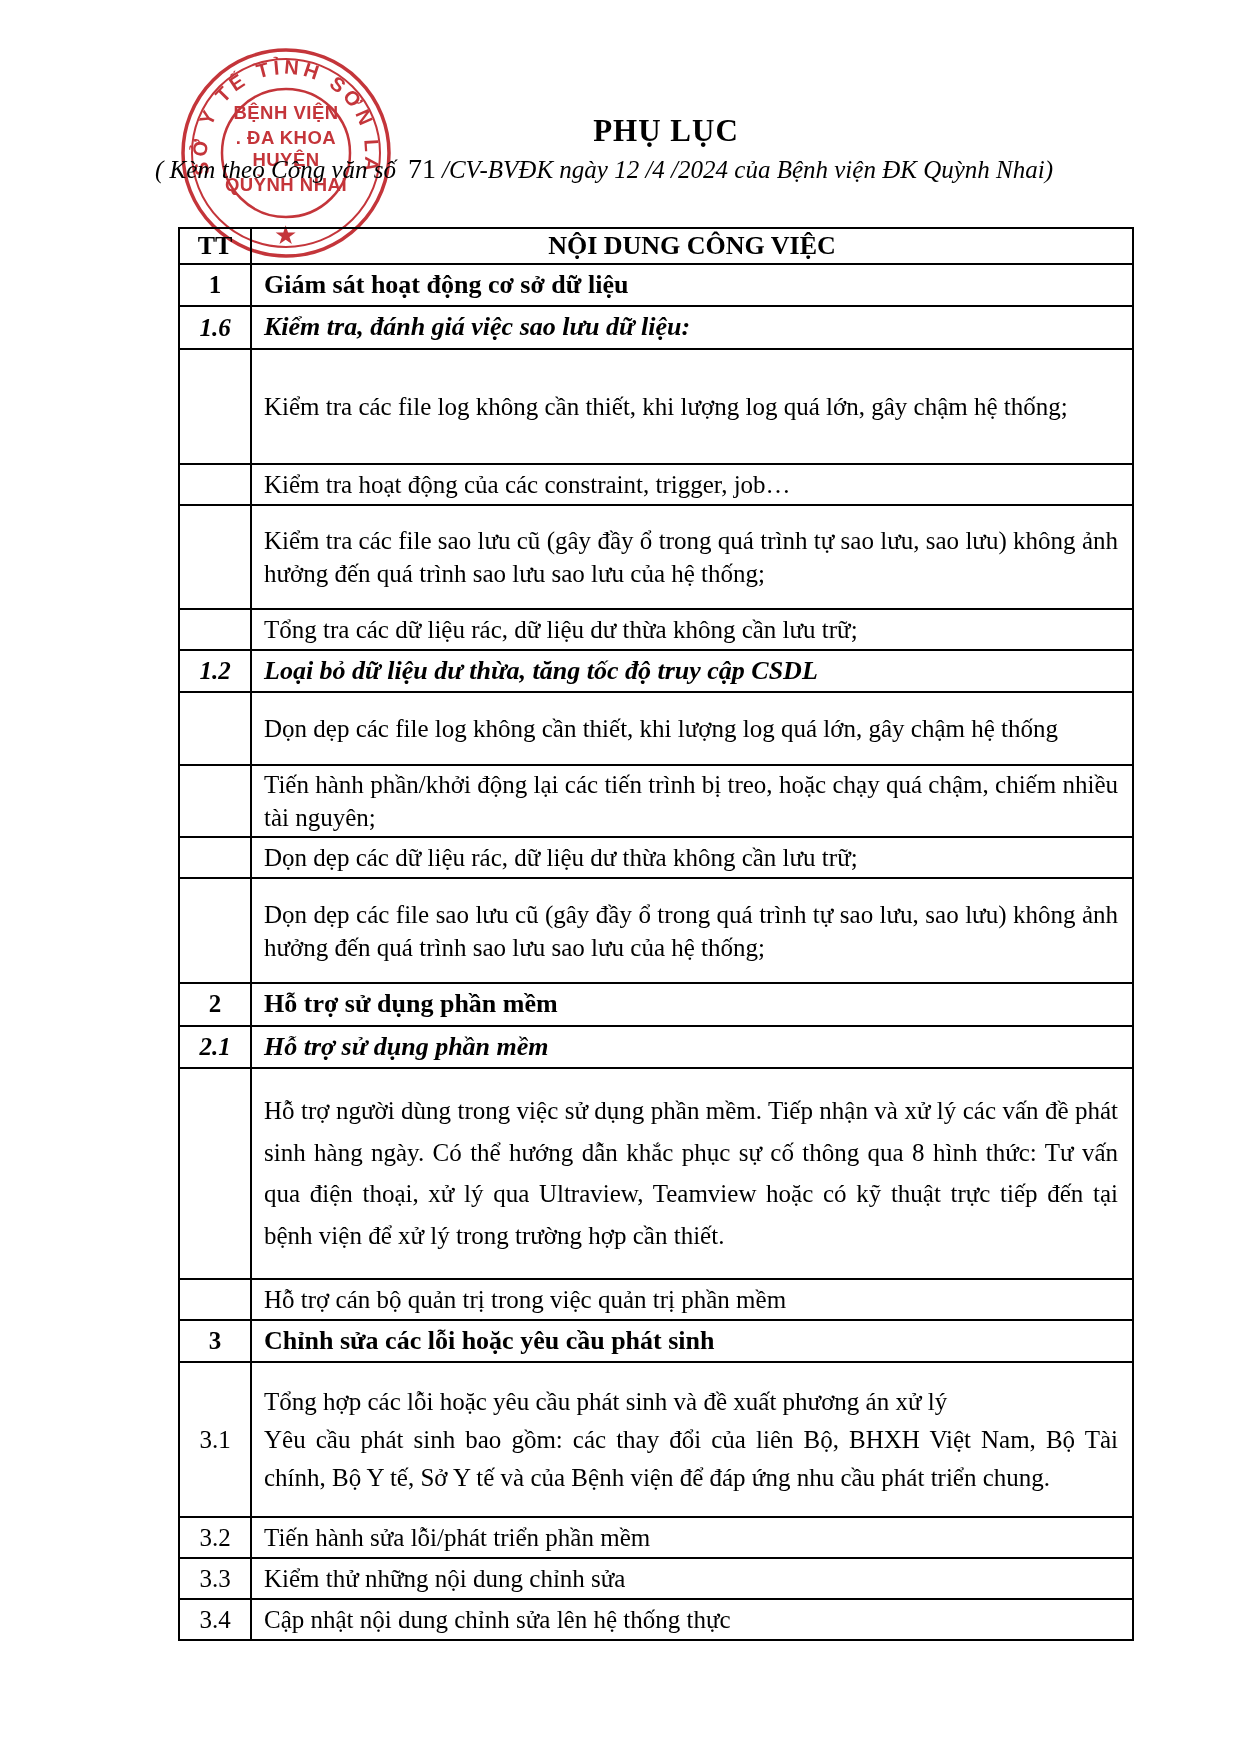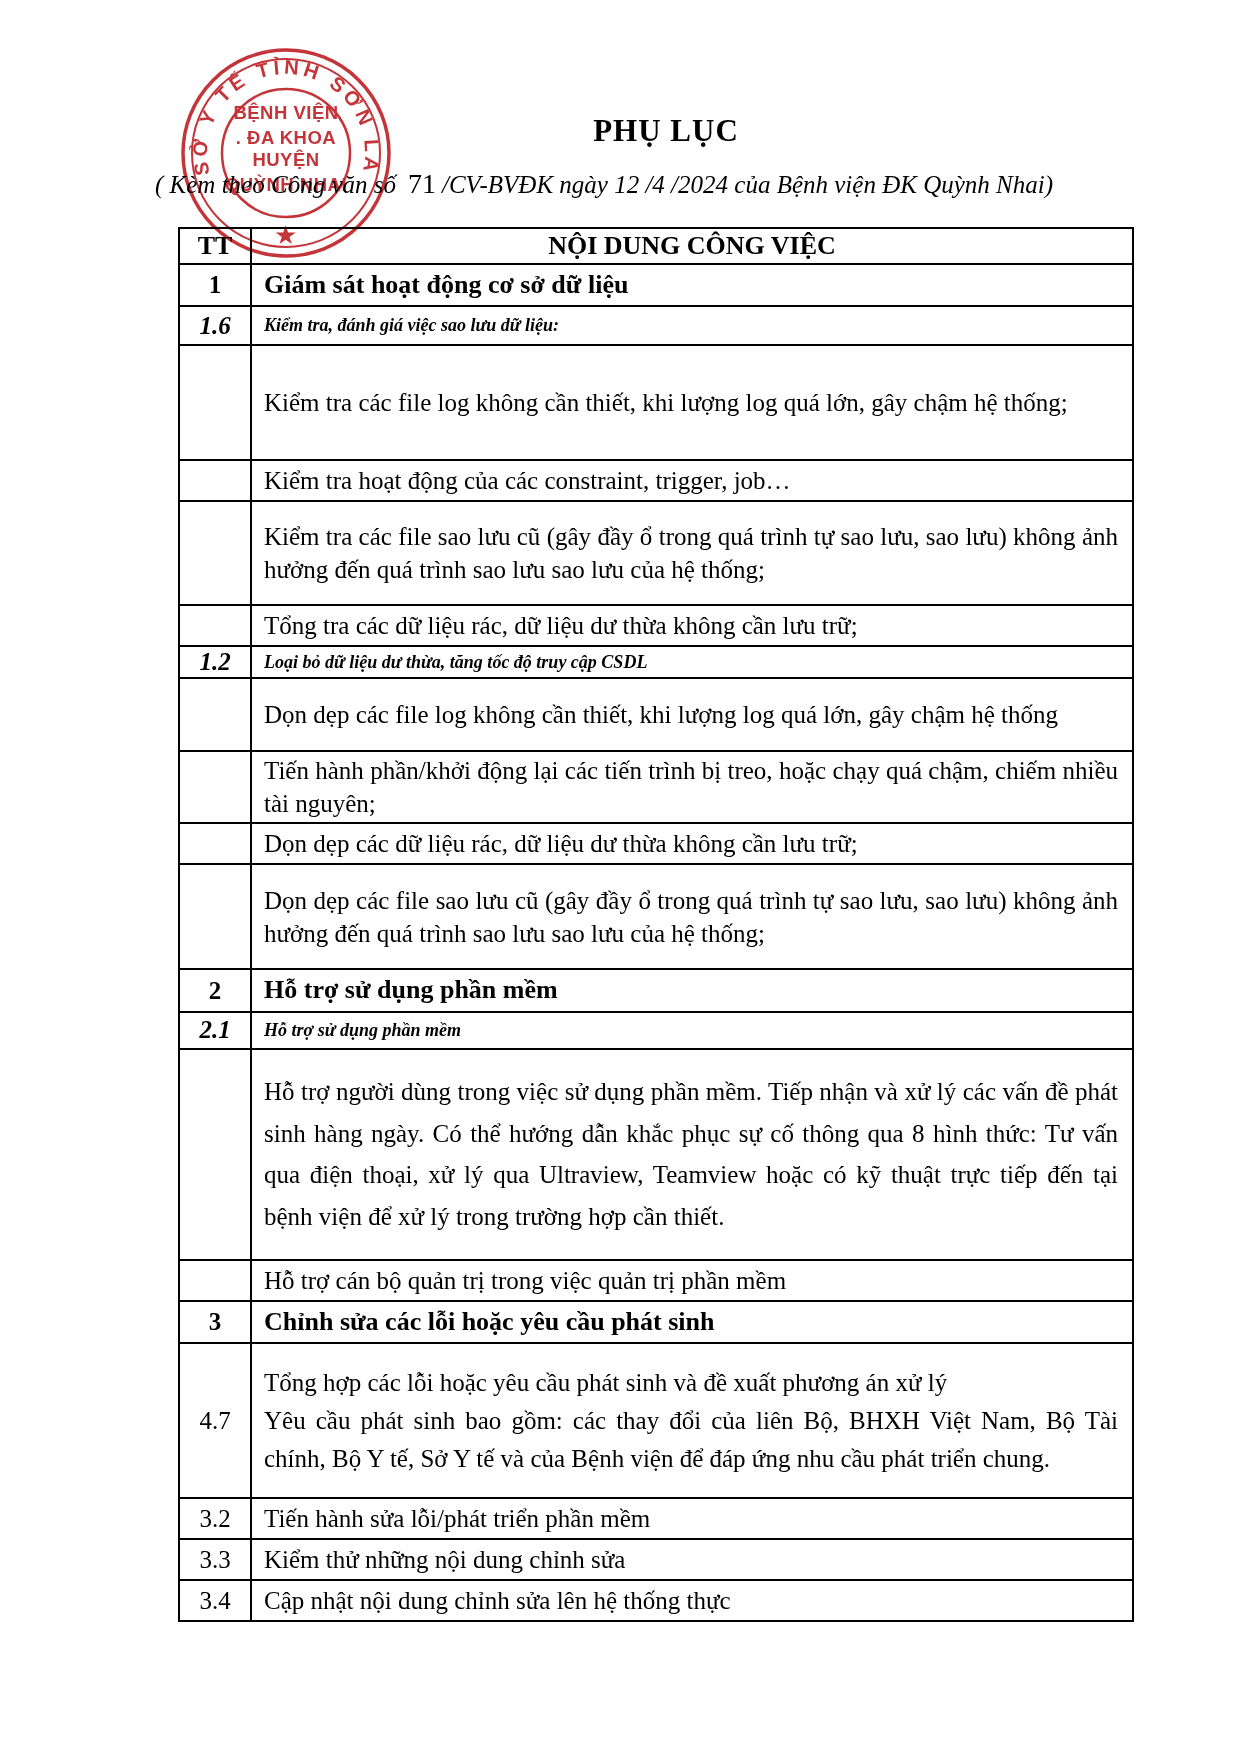--- a/index.html
+++ b/index.html
@@ -19,21 +19,21 @@
     white-space:nowrap;
   }
   .doc-subtitle{
     position:absolute;left:604px;top:153px;
     transform:translateX(-50%);
     font-size:25px;font-style:italic;
     white-space:nowrap;
   }
   .doc-subtitle .num{
     font-style:normal;font-size:28px;
-    margin:15px 6px 0 12px;display:inline-block;
+    margin:0 6px 0 12px;display:inline-block;
   }
   
   .stamp{
     position:absolute;left:176px;top:43px;
     width:220px;height:220px;
     mix-blend-mode:multiply;
     opacity:.92;
     z-index:5;
     pointer-events:none;
   }
@@ -56,21 +56,21 @@
   td.tt{
     text-align:center;font-size:25px;
   }
   td.content{
     font-size:25px;line-height:1.4;
     padding:2px 14px 2px 12px;
   }
   tr.sec td{font-weight:bold;}
   tr.sec td.content{font-size:26px;}
   tr.sub td{font-weight:bold;font-style:italic;}
-  tr.sub td.content{font-size:18px;margin-top:26px;}
+  tr.sub td.content{font-size:26px;margin-top:26px;}
   tr.just td.content{text-align:justify;}
   tr.lh33 td.content{line-height:1.32;}
   tr.lh36 td.content{line-height:1.48;}
   tr.lh38 td.content{line-height:1.52;}
   tr.lh41 td.content{line-height:1.66;}
 </style>
 </head>
 <body>
 
 <div class="page">
@@ -165,21 +165,21 @@
     </tr>
     <tr style="height:35px">
       <td class="tt"></td>
       <td class="content">Hỗ trợ cán bộ quản trị trong việc quản trị phần mềm</td>
     </tr>
     <tr class="sec" style="height:37px">
       <td class="tt">3</td>
       <td class="content">Chỉnh sửa các lỗi hoặc yêu cầu phát sinh</td>
     </tr>
     <tr class="lh38" style="height:155px">
-      <td class="tt">4.7</td>
+      <td class="tt">3.1</td>
       <td class="content">
         <div>Tổng hợp các lỗi hoặc yêu cầu phát sinh và đề xuất phương án xử lý</div>
         <div style="text-align:justify">Yêu cầu phát sinh bao gồm: các thay đổi của liên Bộ, BHXH Việt Nam, Bộ Tài chính, Bộ Y tế, Sở Y tế và của Bệnh viện để đáp ứng nhu cầu phát triển chung.</div>
       </td>
     </tr>
     <tr style="height:37px">
       <td class="tt">3.2</td>
       <td class="content">Tiến hành sửa lỗi/phát triển phần mềm</td>
     </tr>
     <tr style="height:38px">

